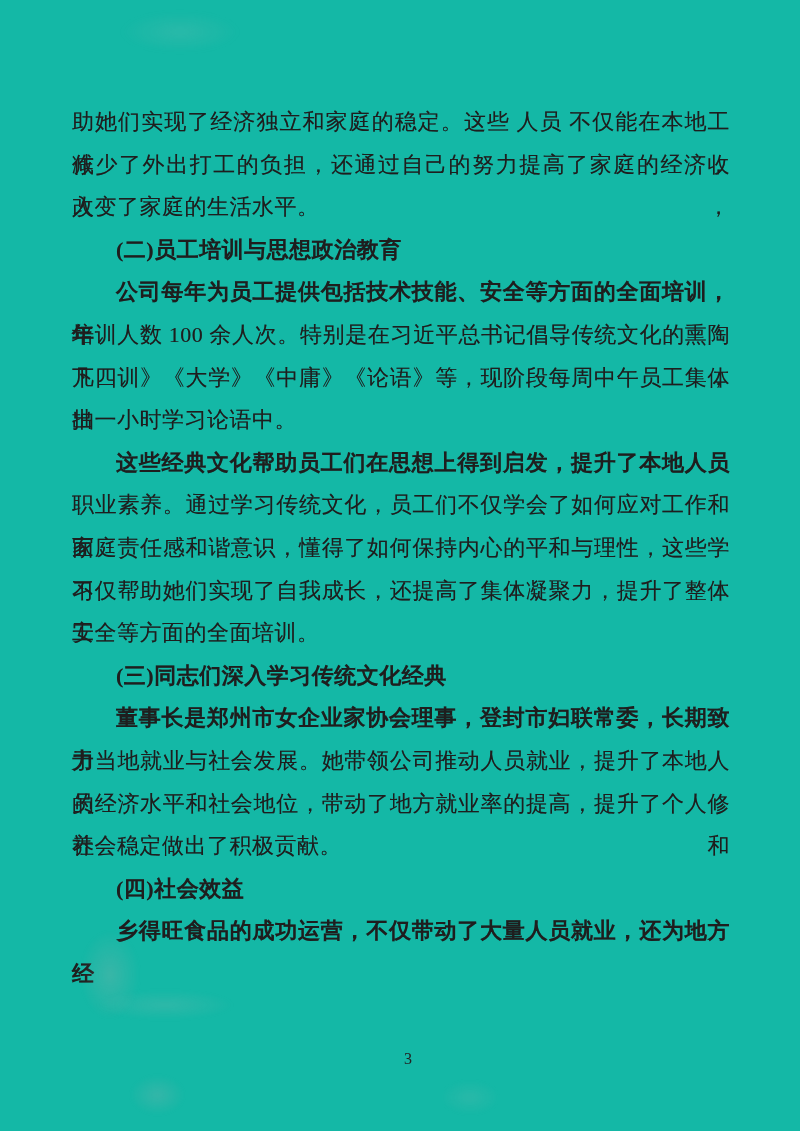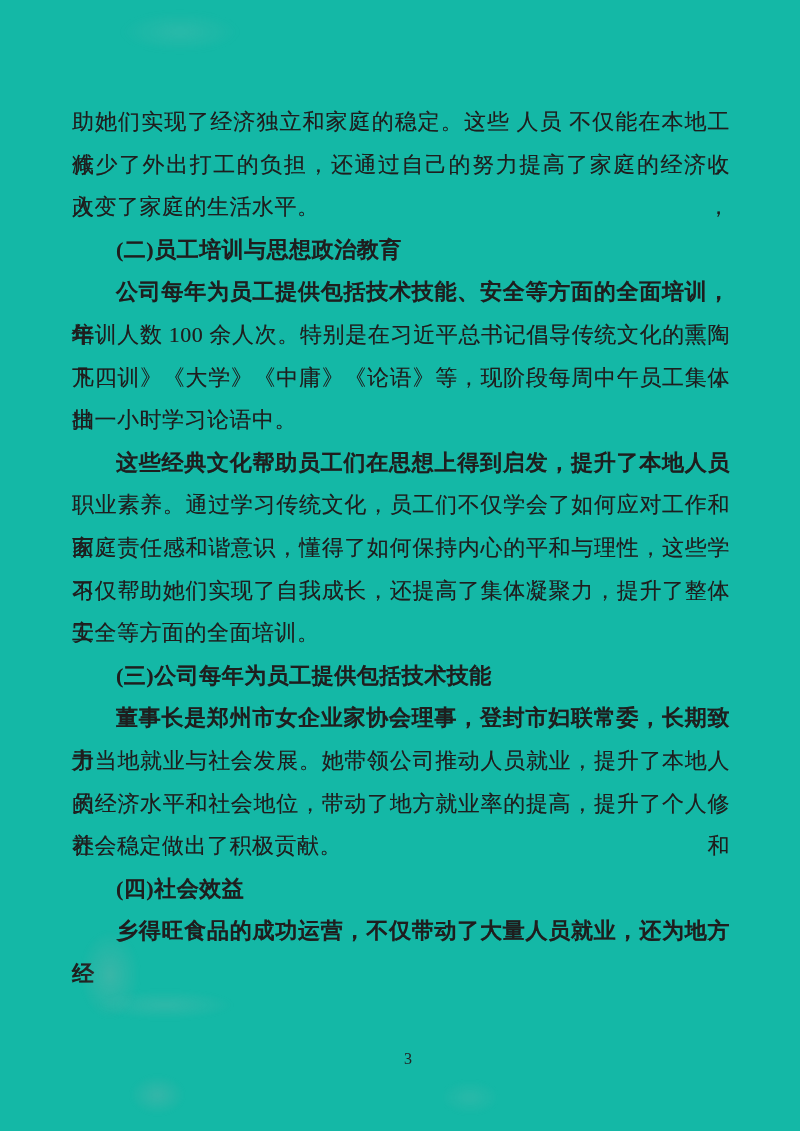--- a/index.html
+++ b/index.html
@@ -99,21 +99,21 @@
       <div class="line indent">(二)员工培训与思想政治教育</div>
       <div class="line justify indent">公司每年为员工提供包括技术技能、安全等方面的全面培训，年</div>
       <div class="line justify">培训人数 100 余人次。特别是在习近平总书记倡导传统文化的熏陶下，</div>
       <div class="line justify">凡四训》《大学》《中庸》《论语》等，现阶段每周中午员工集体抽</div>
       <div class="line">出一小时学习论语中。</div>
       <div class="line justify indent">这些经典文化帮助员工们在思想上得到启发，提升了本地人员</div>
       <div class="line justify">职业素养。通过学习传统文化，员工们不仅学会了如何应对工作和面</div>
       <div class="line justify">家庭责任感和谐意识，懂得了如何保持内心的平和与理性，这些学习</div>
       <div class="line justify">不仅帮助她们实现了自我成长，还提高了集体凝聚力，提升了整体工</div>
       <div class="line">安全等方面的全面培训。</div>
-      <div class="line indent">(三)公司每年为员工提供包括技术技能</div>
+      <div class="line indent">(三)同志们深入学习传统文化经典</div>
       <div class="line justify indent">董事长是郑州市女企业家协会理事，登封市妇联常委，长期致力</div>
       <div class="line justify">于当地就业与社会发展。她带领公司推动人员就业，提升了本地人员</div>
       <div class="line justify">的经济水平和社会地位，带动了地方就业率的提高，提升了个人修养和</div>
       <div class="line">社会稳定做出了积极贡献。</div>
       <div class="line indent">(四)社会效益</div>
       <div class="line justify indent">乡得旺食品的成功运营，不仅带动了大量人员就业，还为地方经</div>
     </div>
   <div class="smudge smudge-a"></div>
   <div class="smudge smudge-b"></div>
   <div class="smudge smudge-c"></div>

